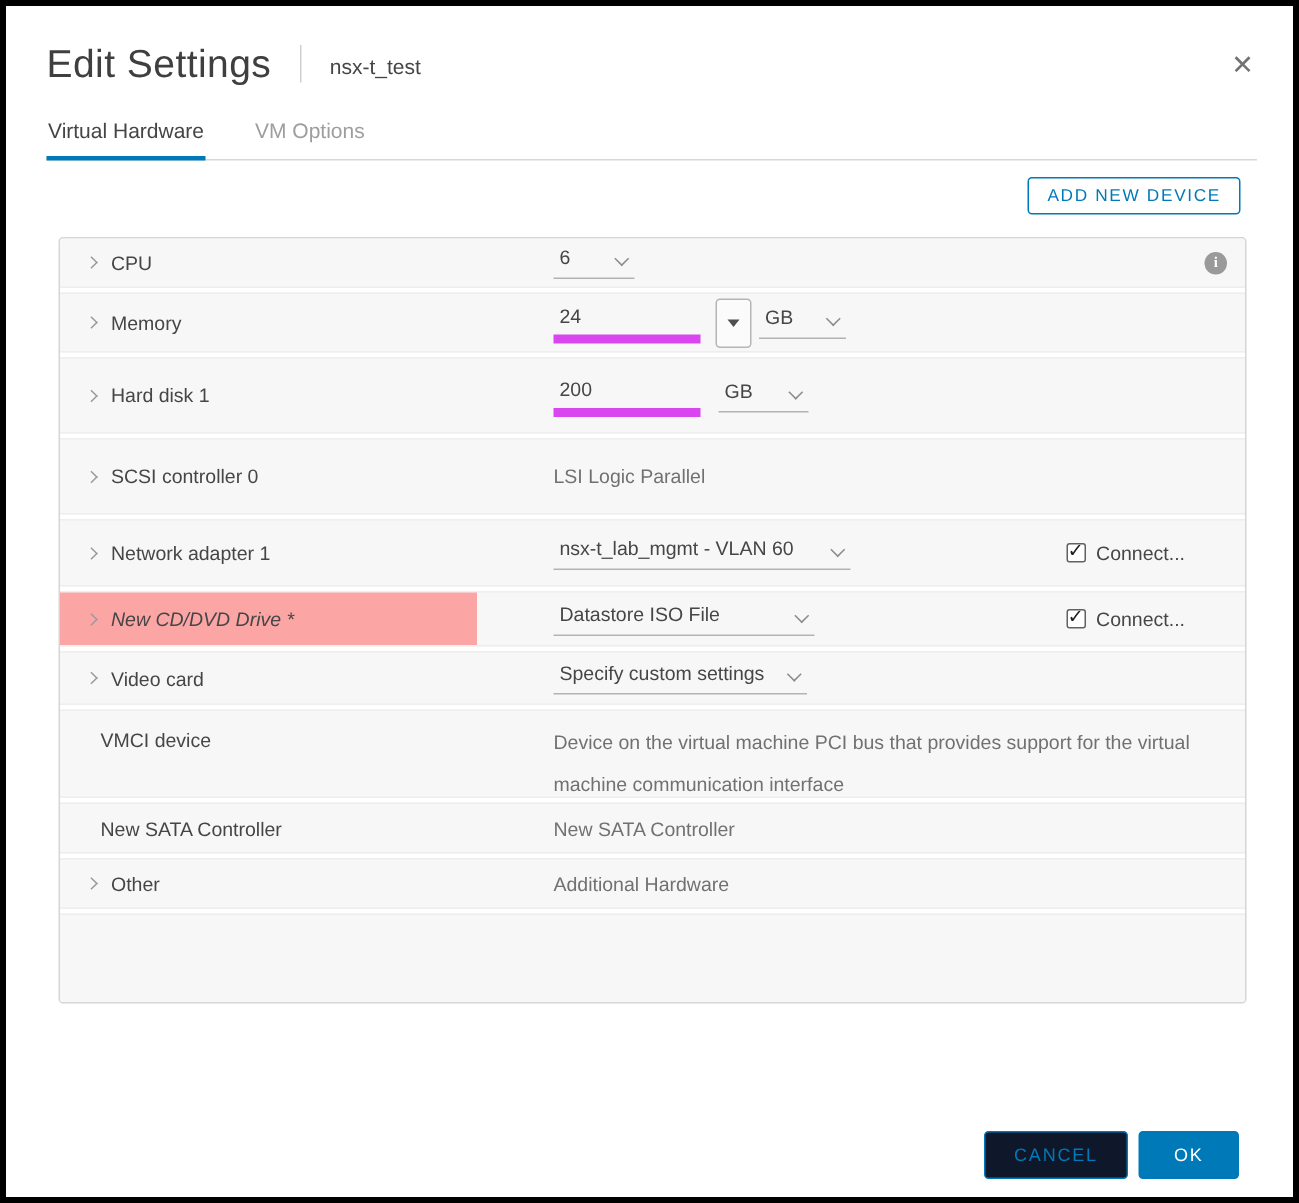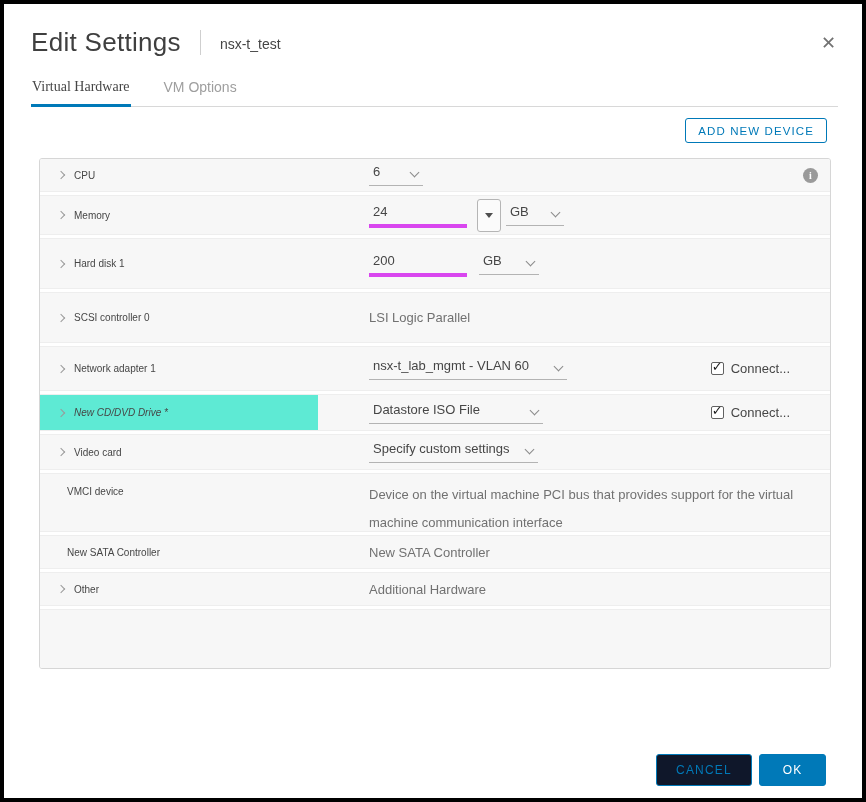--- a/index.html
+++ b/index.html
@@ -33,21 +33,21 @@
   .tabs {
     display: flex;
     margin: 21px 24px 0 27px;
     border-bottom: 1px solid #d8d8d8;
   }
   .tab {
     font-size: 14px; color: #9e9e9e; padding: 0 1px 9px 1px;
     margin-right: 32px; cursor: pointer; border-bottom: 3px solid transparent;
     margin-bottom: -1px;
   }
-  .tab.active { color: #454545; border-bottom-color: #0079b8; font-family: Liberation Serif, serif; }
+  .tab.active { color: #454545; border-bottom-color: #0079b8; }
 
   
   .content { padding: 0 31px 0 35px; flex: 1; display: flex; flex-direction: column; }
   .toolbar { display: flex; justify-content: flex-end; margin: 11px 4px 15px 0; }
   .btn-outline {
     background: #fff; border: 1px solid #0079b8; border-radius: 3px;
     color: #0079b8; font-size: 11.5px; font-weight: 500; letter-spacing: 1.1px;
     height: 25px; padding: 0 12px; cursor: pointer;
     font-family: "Liberation Sans", "DejaVu Sans", sans-serif;
   }
@@ -69,23 +69,23 @@
   .h45 { height: 45px; } .h37 { height: 37px; } .h36 { height: 36px; }
   .h59 { height: 59px; } .h34 { height: 34px; }
   .filler { flex: 1; background: #f7f7f7; margin-top: 3px; border-top: 1px solid #eeeeee; }
 
   .label-cell {
     width: 278px; flex-shrink: 0; align-self: stretch;
     display: flex; align-items: center; padding-left: 18px;
   }
   .row.top-align .label-cell, .row.top-align .ctrl { align-items: flex-start; padding-top: 12px; }
   .no-chev .label-cell { padding-left: 27px; }
-  .row-label { font-size: 10px; color: #464646; margin-left: 10px; }
+  .row-label { font-size: 13px; color: #464646; margin-left: 10px; }
   .no-chev .row-label { margin-left: 0; }
-  .row-cd .label-cell { background: #5eead4; }
+  .row-cd .label-cell { background: #fca5a5; }
   .row-cd .row-label { font-style: italic; }
 
   .caret-right {
     width: 6px; height: 6px; flex-shrink: 0;
     border-top: 1.2px solid #9a9a9a; border-right: 1.2px solid #9a9a9a;
     transform: rotate(45deg); cursor: pointer;
   }
   .ctrl { flex: 1; display: flex; align-items: center; margin-left: 51px; align-self: stretch; }
 
   .ui-select {
@@ -95,21 +95,21 @@
   }
   .chev-down {
     width: 7px; height: 7px; margin: 0 2px 3px 8px; flex-shrink: 0;
     border-right: 1.3px solid #8b8b8b; border-bottom: 1.3px solid #8b8b8b;
     transform: rotate(45deg);
   }
   .w54 { width: 54px; } .w58 { width: 58px; } .w60 { width: 60px; }
   .w198 { width: 198px; } .w174 { width: 174px; } .w169 { width: 169px; }
 
   .ui-input {
-    width: 98px; border: none; border-bottom: 4px solid #d946ef;
+    width: 98px; border: none; border-bottom: 6px solid #d946ef;
     background: transparent; font-size: 13px; color: #464646;
     padding: 2px 4px 5px 4px; outline: none;
     font-family: "Liberation Sans", "DejaVu Sans", sans-serif;
   }
   .stepper {
     width: 24px; height: 33px; margin-left: 10px;
     border: 1px solid #b5b5b5; border-radius: 3px; background: #fbfbfb;
     display: flex; align-items: center; justify-content: center; cursor: pointer;
   }
   .stepper-tri {

